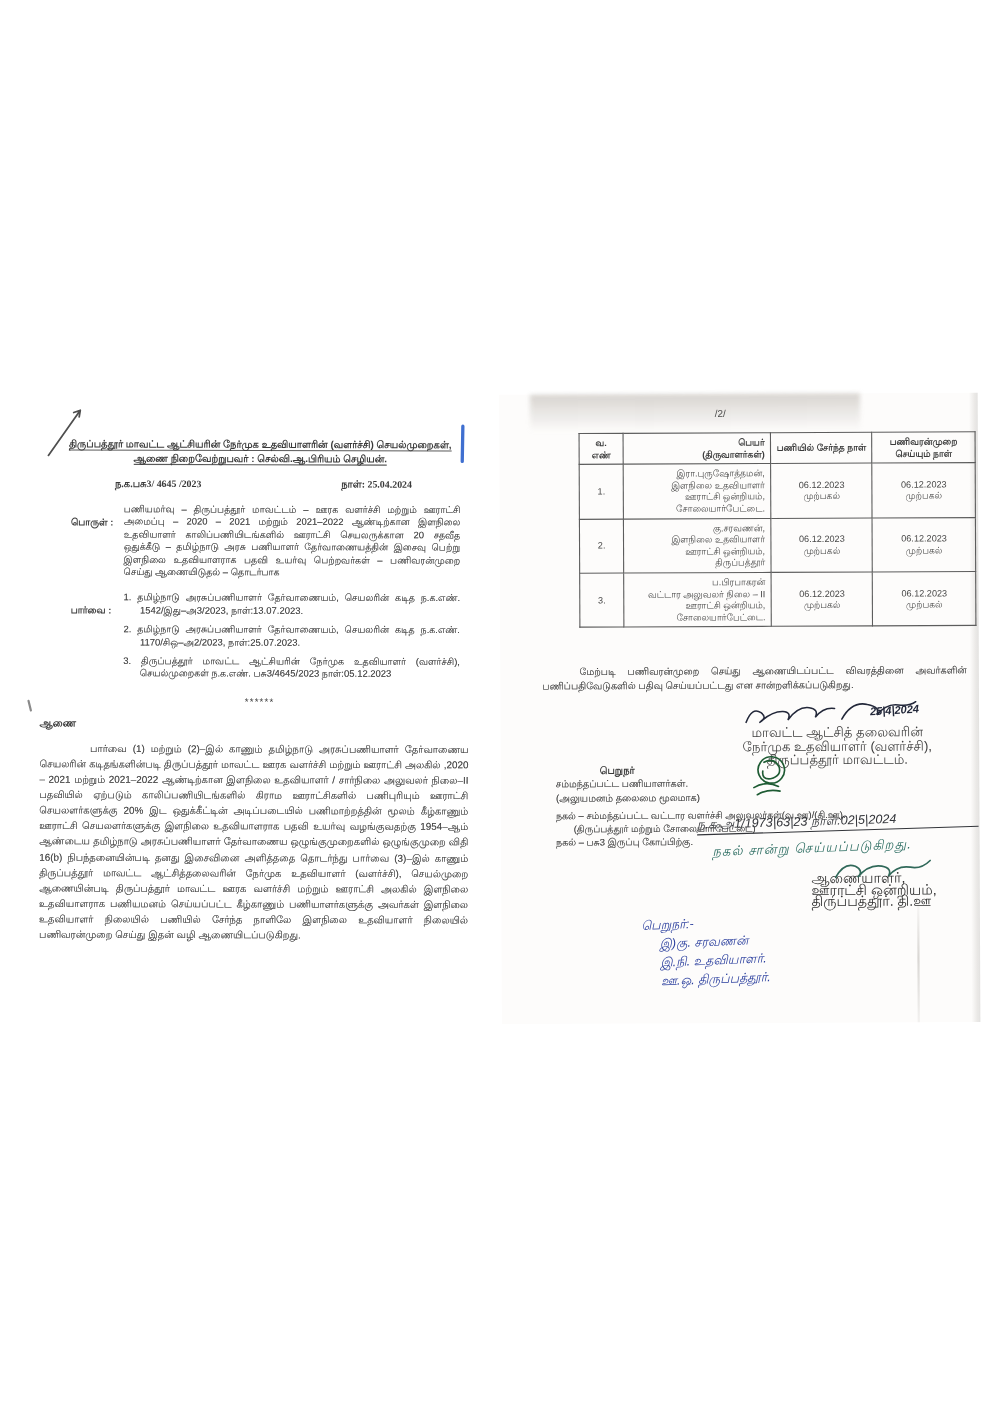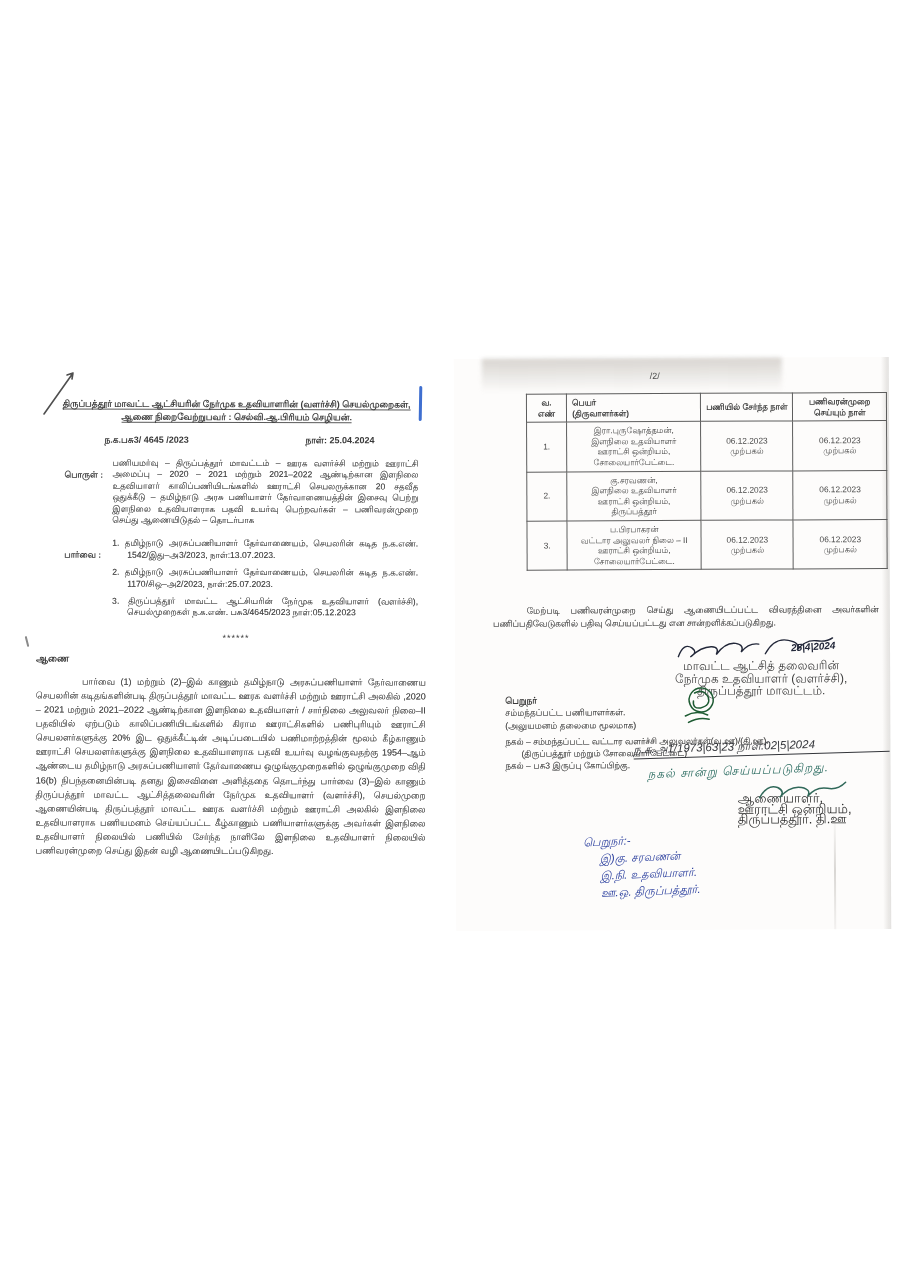--- a/index.html
+++ b/index.html
@@ -8,21 +8,21 @@
   .page{position:absolute;}
   .pre{white-space:pre-line;}
   .ink{color:#454545;text-shadow:0 0 .5px rgba(70,70,70,.55);}
 
   
   .page-left{left:22px;top:368px;width:428px;height:562px;transform:rotate(.15deg);}
   .lp-title{margin:30px auto 0;width:348px;text-align:center;font-size:9px;font-weight:bold;
             line-height:13px;color:#3a3a3a;}
   .lp-title span{display:inline;border-bottom:1px solid #5a5a5a;text-align:right;}
   .lp-refrow{display:flex;justify-content:space-between;margin:11px 76px 0 82px;
-             font-size:9px;font-weight:bold;color:#3a3a3a;}
+             font-size:9px;font-weight:bold;color:#3a3a3a;font-family:Liberation Serif, serif;}
   .lp-block{display:flex;margin:12px 32px 0 42px;font-size:8.6px;line-height:11.4px;}
   .lp-block .lbl{width:48px;flex:none;font-weight:bold;color:#3a3a3a;margin-top:12px;}
   .lp-block .txt{flex:1;text-align:justify;}
   .lp-refs{flex:1;}
   .lp-refs .ref-item{margin-bottom:6px;padding-left:15px;text-indent:-15px;text-align:justify;}
   .lp-sep{text-align:center;font-size:9px;letter-spacing:1px;margin-top:8px;color:#3a3a3a;}
   .lp-order-h{margin:10px 0 0 14px;font-size:9.5px;font-weight:bold;color:#3a3a3a;}
   .lp-para{margin:9px 24px 0 14px;font-size:9px;line-height:14.1px;text-align:justify;
            text-indent:46px;}
 
@@ -35,32 +35,32 @@
   .rp-rightshade{position:absolute;right:-2px;top:0;width:8px;height:100%;
                  background:linear-gradient(270deg,rgba(160,155,148,.30),rgba(160,155,148,0));}
   .rp-crease{position:absolute;left:378px;top:455px;width:2px;height:117px;
              background:linear-gradient(180deg,rgba(150,145,138,0),rgba(150,145,138,.35),rgba(150,145,138,.1));}
   .rp-pageno{position:absolute;left:196px;top:13px;font-size:9px;color:#4a4a4a;}
   .rp-table{position:absolute;left:72px;top:35px;border-collapse:collapse;
             font-size:8.3px;line-height:10.6px;color:#484848;}
   .rp-table td,.rp-table th{border:1px solid #5d5d5d;padding:3px 5px;vertical-align:middle;}
   .rp-table th{font-weight:bold;color:#3c3c3c;text-align:center;}
   .c-sno{width:30px;text-align:center;}
-  .c-name{width:126px;text-align:center;}
+  .c-name{width:126px;text-align:right;}
   .c-date{width:84px;text-align:center;}
   .rp-certify{position:absolute;left:38px;top:246px;width:386px;font-size:8.8px;
               line-height:13.2px;text-align:justify;text-indent:34px;}
   .rp-sig{position:absolute;left:218px;top:274px;width:190px;transform:rotate(-3deg);color:#23283a;}
   .rp-sig .sig-date{position:absolute;left:118px;top:12px;font-size:10px;font-style:italic;
                     font-weight:bold;}
   .rp-signatory{position:absolute;left:186px;top:302px;width:240px;text-align:center;
                 font-size:12px;line-height:12.6px;color:#3e3e3e;}
   .rp-scribble{position:absolute;left:224px;top:322px;transform:rotate(8deg);}
   .rp-addr{position:absolute;left:50px;top:336px;font-size:8.8px;line-height:12.4px;}
-  .rp-addr .lbl{font-weight:bold;font-size:9px;color:#3a3a3a;}
+  .rp-addr .lbl{font-weight:bold;font-size:9px;color:#3a3a3a;margin-left:40px;}
   .rp-copy1{position:absolute;left:50px;top:377px;font-size:8.6px;line-height:12px;}
   .rp-copy1 .ind{padding-left:16px;}
   .rp-copy2{position:absolute;left:50px;top:402px;font-size:8.6px;}
   .hw{font-style:italic;}
   .rp-hwref{position:absolute;left:178px;top:382px;width:256px;font-size:11.5px;
             color:#33353a;transform:rotate(-1.5deg);border-bottom:1.4px solid #33353a;
             padding-bottom:1px;}
   .rp-hwnote{position:absolute;left:192px;top:406px;font-size:12px;color:#2e6e63;
              transform:rotate(-2deg);letter-spacing:1px;}
   .rp-stamp{position:absolute;left:282px;top:436px;width:150px;font-size:13px;
@@ -129,21 +129,21 @@
     <div class="rp-rightshade"></div>
     <div class="rp-crease"></div>
 
     <div class="rp-pageno">/2/</div>
 
     <table class="rp-table">
       <thead>
         <tr>
           <th class="c-sno pre">வ.
 எண்</th>
-          <th class="c-name pre" style="text-align:left">பெயர்
+          <th class="c-name pre" style="text-align:right">பெயர்
 (திருவாளர்கள்)</th>
           <th class="c-date pre">பணியில் சேர்ந்த நாள்</th>
           <th class="c-date pre">பணிவரன்முறை
 செய்யும் நாள்</th>
         </tr>
       </thead>
       <tbody>
         <tr>
           <td class="c-sno">1.</td>
           <td class="c-name pre">இரா.புருஷோத்தமன்,

